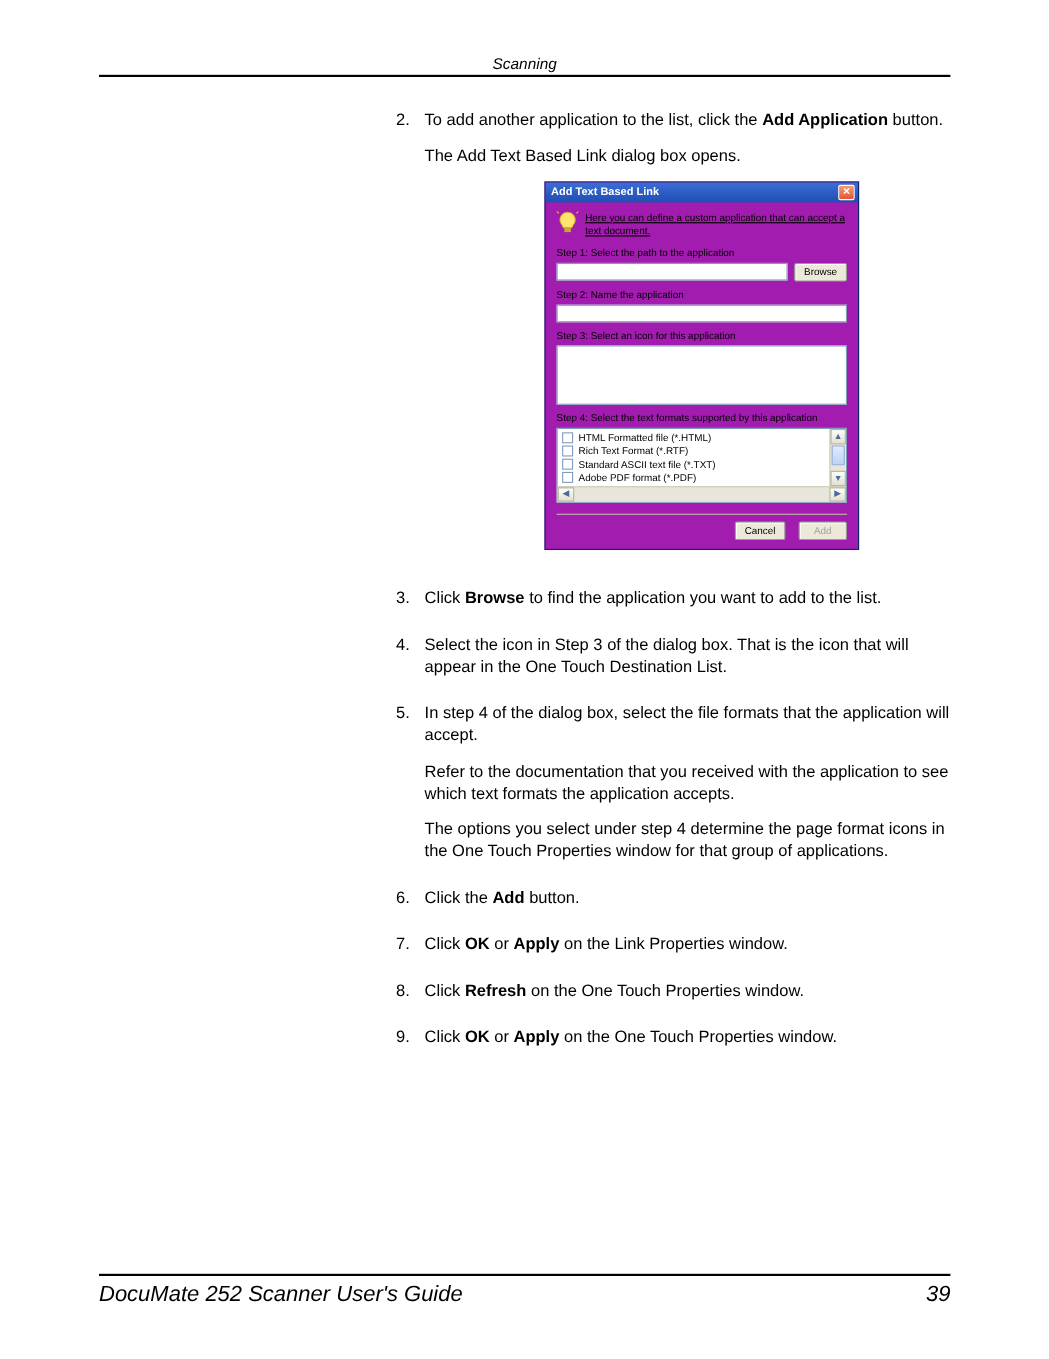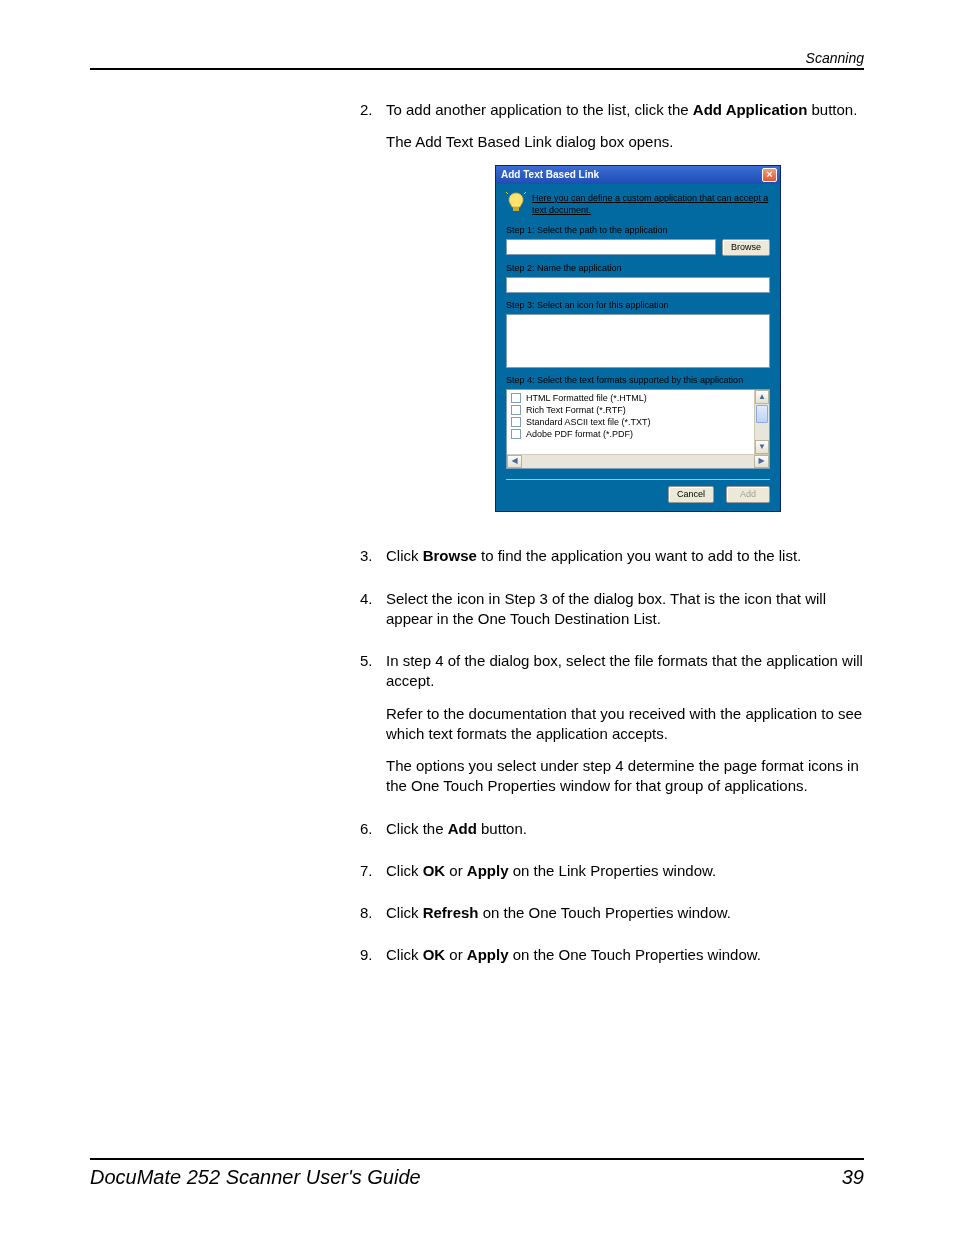--- a/index.html
+++ b/index.html
@@ -9,21 +9,21 @@
     background: #fff;
     font-family: Arial, Helvetica, sans-serif;
     position: relative;
     color: #000;
   }
   .page {
     padding: 50px 90px 0 90px;
   }
   .header-area {
     height: 18px;
-    text-align: right;
+    text-align: center;
     font-style: italic;
     font-size: 14px;
     padding-bottom: 4px;
   }
   .header-rule {
     border: none;
     border-top: 2px solid #000;
     margin-bottom: 30px;
   }
   .content {
@@ -49,21 +49,21 @@
   .dialog-wrap {
     display: flex;
     justify-content: center;
     margin: 12px 0 24px 26px;
   }
   .dialog {
     width: 286px;
     border: 1px solid #0a246a;
     font-family: Tahoma, Arial, sans-serif;
     font-size: 9px;
-    background: #0369a1;
+    background: #a21caf;
     color: #000;
   }
   .titlebar {
     display: flex;
     align-items: center;
     background: linear-gradient(to bottom, #3b6ed5, #1f4db3);
     color: #fff;
     font-weight: bold;
     font-size: 10px;
     padding: 2px 3px;
@@ -112,21 +112,21 @@
     background: #fff;
     border: 1px solid #7f9db9;
     margin-top: 2px;
   }
   .listbox-wrap {
     margin-top: 2px;
     border: 1px solid #7f9db9;
     background: #fff;
   }
   .listbox {
-    height: 64px;
+    height: 52px;
     display: flex;
   }
   .listbox-content {
     flex: 1;
     padding: 2px 4px;
     overflow: hidden;
   }
   .list-item {
     display: flex;
     align-items: center;

